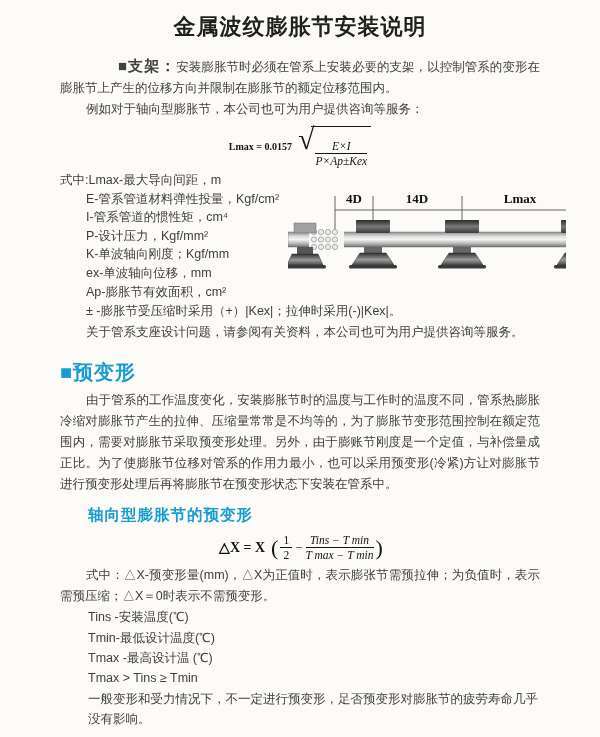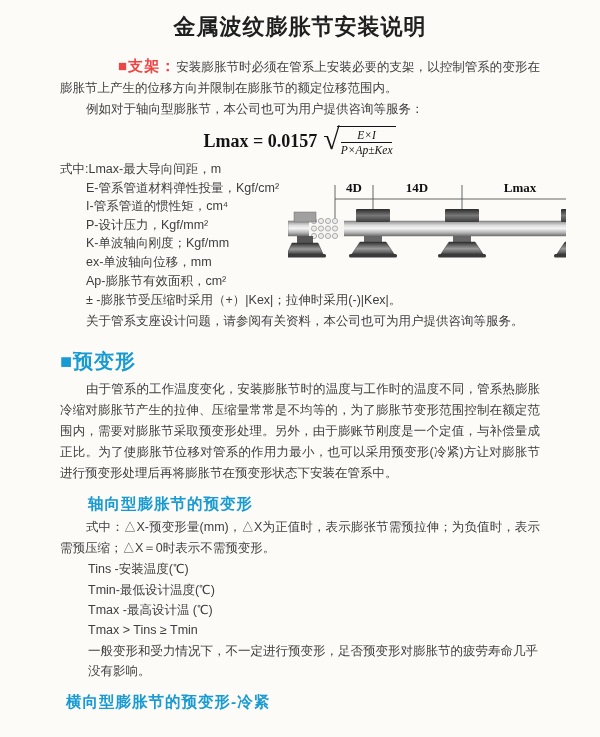--- a/index.html
+++ b/index.html
@@ -10,34 +10,34 @@
     font-family:"Liberation Sans", sans-serif; color:#3e3e3e;
   }
   .title {
     margin-top:12px; text-align:center; font-size:22px; font-weight:700;
     color:#1f1f1f; letter-spacing:1px;
   }
   .para { margin:0 26px; font-size:12.5px; line-height:21px; color:#3e3e3e; }
   .para.first { margin-top:13px; text-indent:58px; }
   .para.indent { text-indent:26px; }
   .para.just { text-align:justify; }
-  .sec-head { font-size:15px; font-weight:700; color:#ef4444; letter-spacing:1px; }
+  .sec-head { font-size:15px; font-weight:700; color:#404040; letter-spacing:1px; }
   .sec-title { margin:16px 26px 4px; font-size:20px; font-weight:700; color:#189ad3; letter-spacing:1px; }
   .sub-title { margin:10px 26px 2px 54px; font-size:15.5px; font-weight:700; color:#189ad3; letter-spacing:1px; }
   .sub-title.lateral { margin-left:32px; }
 
   
   .formula {
     display:flex; justify-content:center; align-items:center;
     font-family:"Liberation Serif", serif; color:#141414; margin:6px 0 2px;
   }
-  .f-lhs { font-weight:700; font-size:18px; margin-right:6px; }
+  .f-lhs { font-weight:700; font-size:10px; margin-right:6px; }
   .sqrt { display:inline-flex; align-items:flex-start; }
   .radical { font-size:30px; line-height:26px; font-weight:400; margin-right:-3px; }
-  .radicand { display:inline-block; border-top:1.5px solid #141414; padding:2px 4px 0; }
+  .radicand { display:inline-block; border-top:1.5px solid #141414; padding:13px 4px 0; }
   .frac { display:inline-block; text-align:center; vertical-align:middle; font-size:11.5px; }
   .frac .num { display:block; border-bottom:1px solid #141414; padding:0 3px 1px; }
   .frac .den { display:block; padding-top:1px; }
   .ital { font-style:italic; }
   .paren { font-size:22px; font-weight:400; line-height:22px; margin:0 2px; }
   .op { font-size:13px; margin:0 3px; }
   .f2 { margin:8px 0 4px; }
   .f-lhs2 { font-weight:700; font-size:14px; margin:0 4px; }
 
   
@@ -171,20 +171,34 @@
   </div>
 
   <p class="para indent">± -膨胀节受压缩时采用（+）|Kex|；拉伸时采用(-)|Kex|。</p>
   <p class="para indent">关于管系支座设计问题，请参阅有关资料，本公司也可为用户提供咨询等服务。</p>
 
   <h2 class="sec-title">■预变形</h2>
   <p class="para indent just">由于管系的工作温度变化，安装膨胀节时的温度与工作时的温度不同，管系热膨胀冷缩对膨胀节产生的拉伸、压缩量常常是不均等的，为了膨胀节变形范围控制在额定范围内，需要对膨胀节采取预变形处理。另外，由于膨账节刚度是一个定值，与补偿量成正比。为了使膨胀节位移对管系的作用力最小，也可以采用预变形(冷紧)方让对膨胀节进行预变形处理后再将膨胀节在预变形状态下安装在管系中。</p>
 
   <h3 class="sub-title">轴向型膨胀节的预变形</h3>
 
+  <div class="formula f2">
+    <span class="f-lhs2">△X = X</span>
+    <span class="paren">(</span>
+    <span class="frac">
+      <span class="num">1</span>
+      <span class="den">2</span>
+    </span>
+    <span class="op">−</span>
+    <span class="frac ital">
+      <span class="num">Tins − T min</span>
+      <span class="den">T max − T min</span>
+    </span>
+    <span class="paren">)</span>
+  </div>
 
   <p class="para indent just">式中：△X-预变形量(mm)，△X为正值时，表示膨张节需预拉伸；为负值时，表示需预压缩；△X＝0时表示不需预变形。</p>
 
   <div class="lines">
     <div class="line">Tins -安装温度(℃)</div>
     <div class="line">Tmin-最低设计温度(℃)</div>
     <div class="line">Tmax -最高设计温  (℃)</div>
     <div class="line">Tmax &gt; Tins ≥ Tmin</div>
     <div class="line">一般变形和受力情况下，不一定进行预变形，足否预变形对膨胀节的疲劳寿命几乎没有影响。</div>
   </div>

